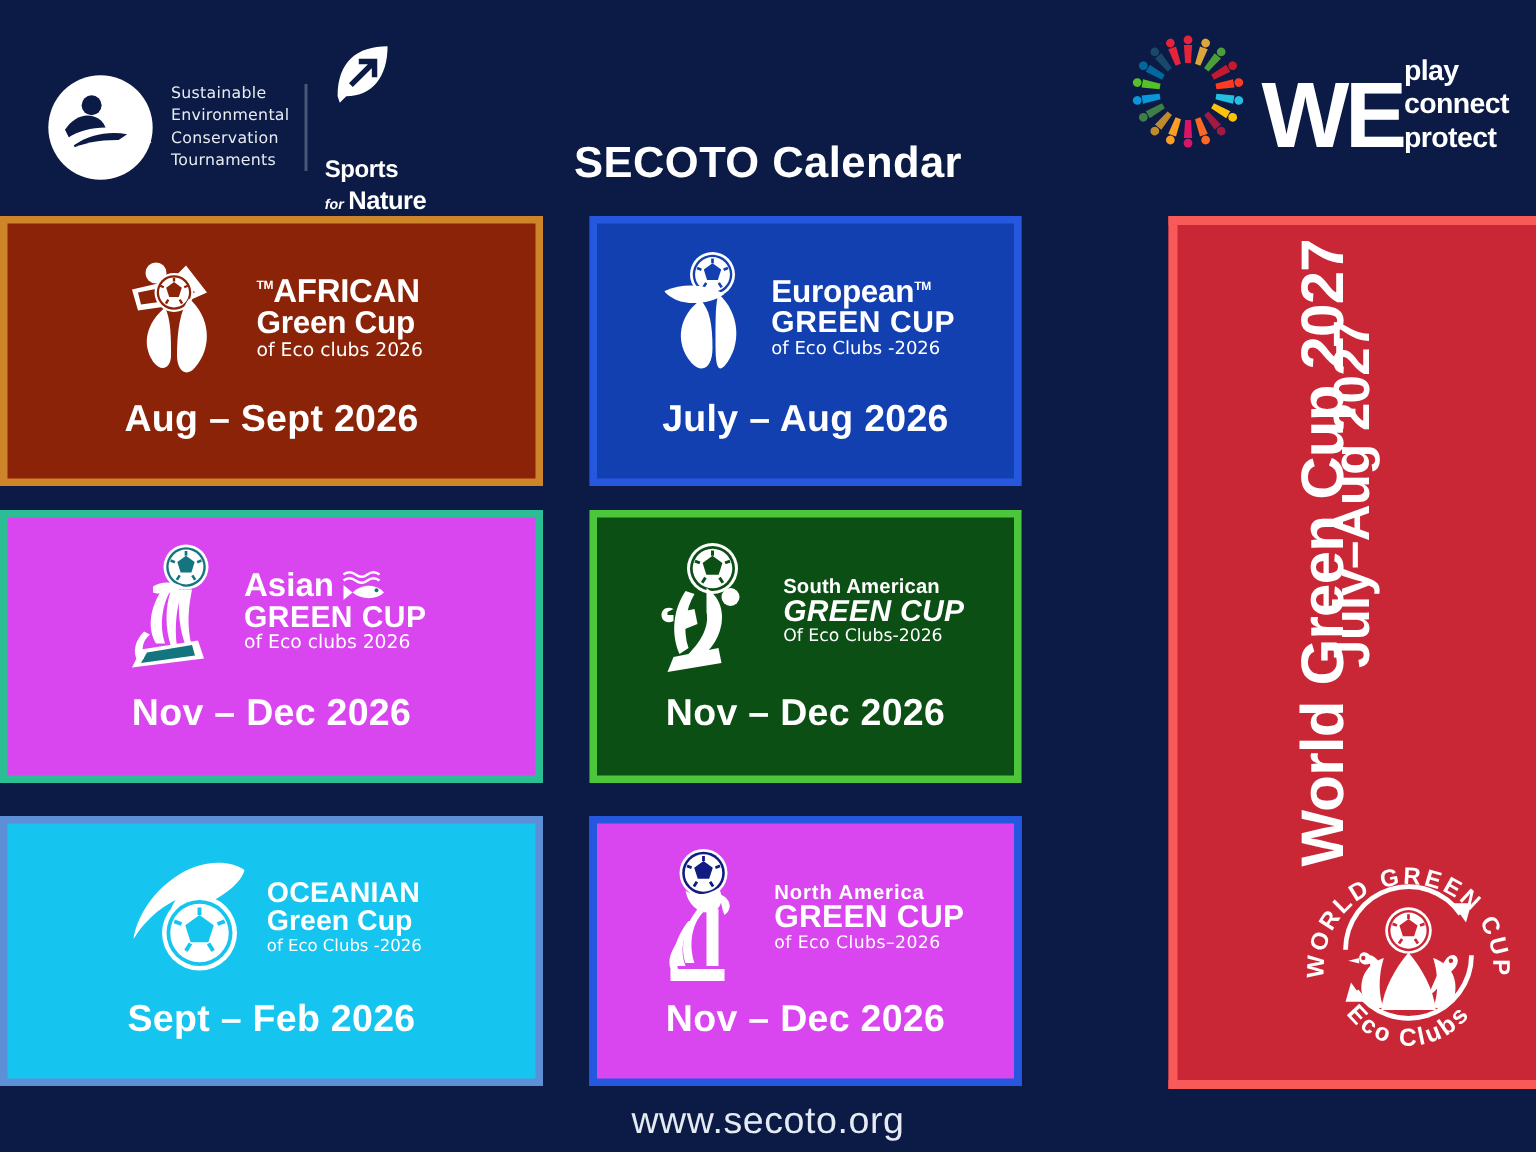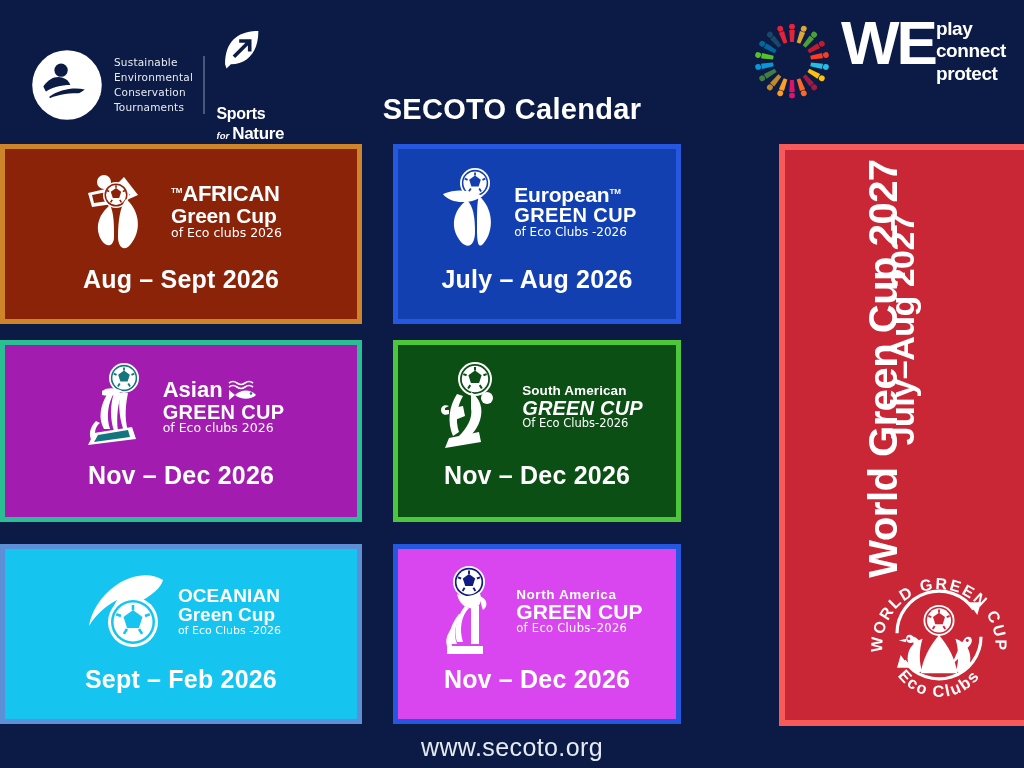--- a/index.html
+++ b/index.html
@@ -22,21 +22,21 @@
   }
   .sfn-divider { width:1.5px; height:58px; background:#4A5778; margin:0 12px 0 10px; }
   .sfn-block { display:flex; flex-direction:column; align-items:flex-start; }
   .sfn-leaf { width:44px; height:42px; margin-left:2px; }
   .sfn-text { color:#ffffff; font-weight:bold; line-height:1; margin-top:3px; }
   .sfn-sports { font-size:16px; letter-spacing:-0.3px;margin-top:36px; }
   .sfn-for { font-size:9.5px; font-style:italic; }
   .sfn-nature { font-size:17px; letter-spacing:-0.3px; }
   .sfn-row2 { display:flex; align-items:baseline; gap:3px; }
 
-  .we-logo { position:absolute; right:18px; top:18px; display:flex; align-items:flex-start; }
+  .we-logo { position:absolute; right:18px; top:18px; display:flex; align-items:flex-end; }
   .we-wheel { width:86px; height:86px; flex:0 0 86px; }
   .we-letters {
     color:#ffffff; font-weight:bold; font-size:62px; line-height:.82;
     letter-spacing:-3px; margin-left:6px; font-family:"Liberation Sans", sans-serif;
   }
   .we-taglines {
     display:flex; flex-direction:column; justify-content:center;
     color:#ffffff; font-weight:bold; font-size:19px; line-height:1.18;
     margin-left:1px; letter-spacing:-.4px;
   }
@@ -63,21 +63,21 @@
   
   .c-col1 { left:0px;   width:362px; }
   .c-col2 { left:393px; width:288px; }
   .r-row1 { top:0px;   height:180px; }
   .r-row2 { top:196px; height:182px; }
   .r-row3 { top:400px; height:180px; }
 
   
   .card-african  { background:#8B2309; border-color:#CE8428; border-width:5px; }
   .card-european { background:#1340B0; border-color:#2558DE; border-width:5px; }
-  .card-asian    { background:#a21caf; border-color:#2BBD93; border-width:5px; }
+  .card-asian    { background:#d946ef; border-color:#2BBD93; border-width:5px; }
   .card-samerica { background:#0B4F14; border-color:#4CC63A; border-width:5px; }
   .card-oceanian { background:#15C5F0; border-color:#5C8FD6; border-width:5px; }
   .card-namerica { background:#d946ef; border-color:#2558DE; border-width:5px; }
 
   
   .world-panel {
     position:absolute; left:779px; top:144px; width:245px; height:582px;
     background:#C92736; border:6px solid #F75A58; border-right:none;
     overflow:hidden;
   }

